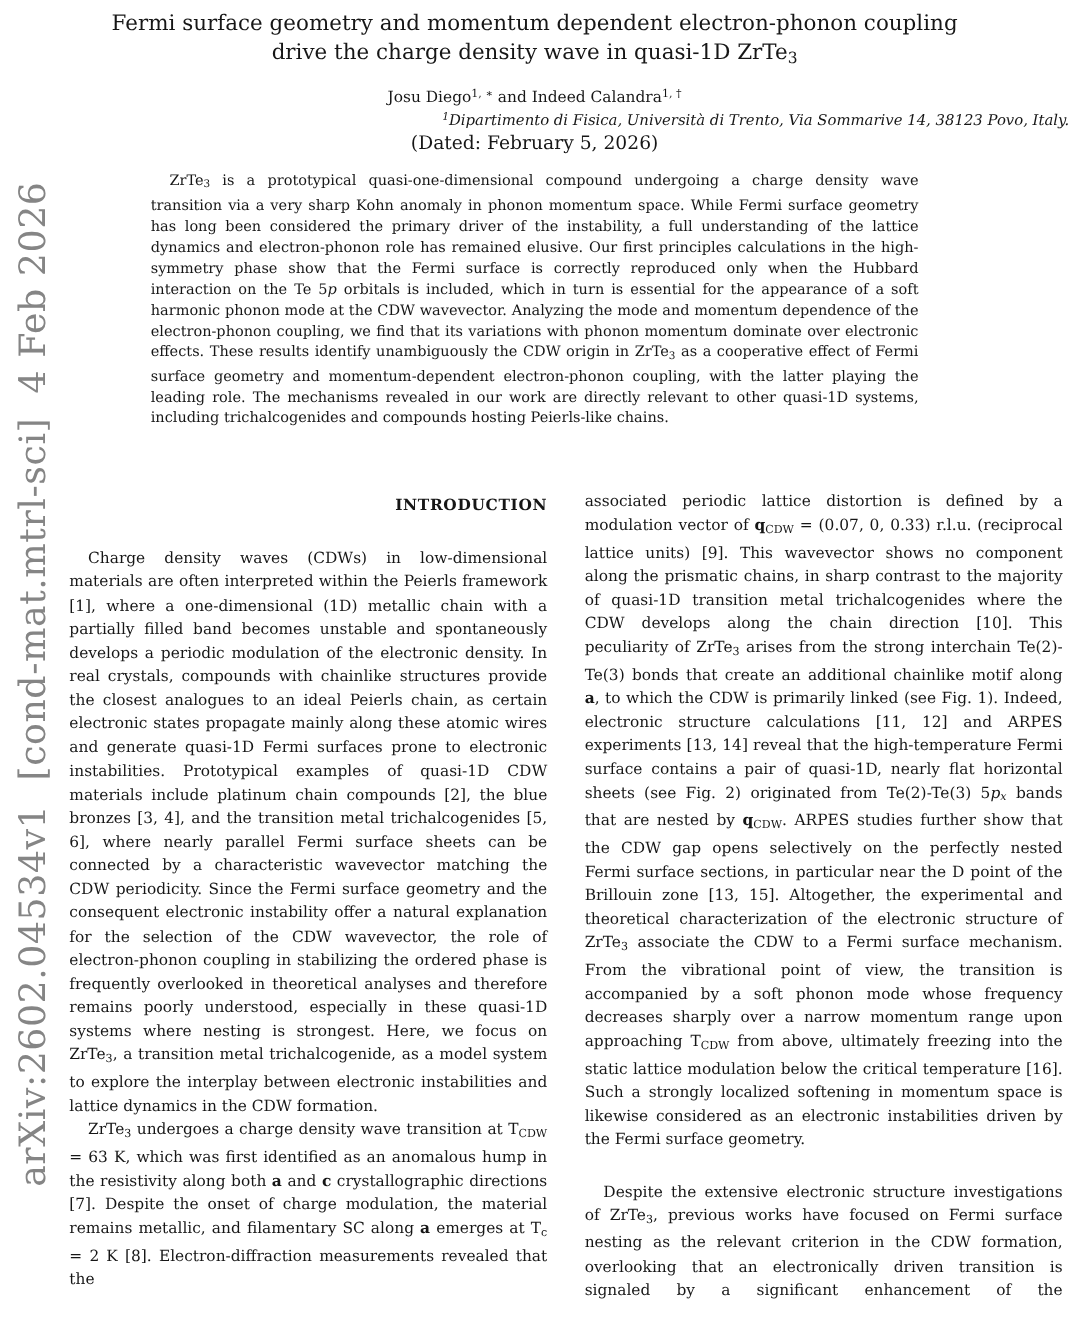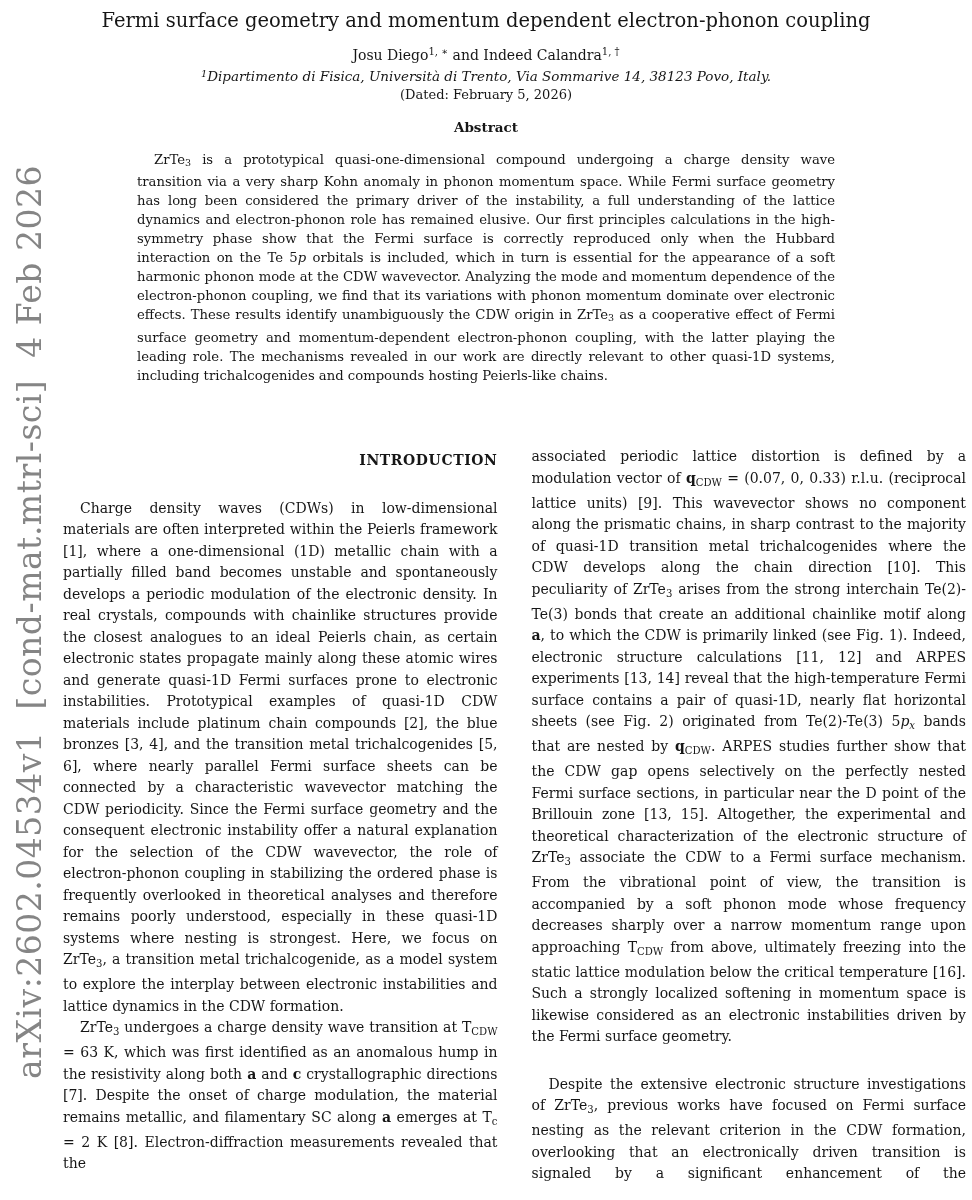--- a/index.html
+++ b/index.html
@@ -19,22 +19,22 @@
     transform:translate(-50%,-50%) rotate(-90deg);
     transform-origin:center center;
     font-size:33px;
     color:#858585;
     white-space:pre;
     letter-spacing:0.5px;
   }
   .header { text-align:center; padding-top:7px; }
   .title { font-size:19.5px; font-weight:normal; line-height:27px; }
   .authors { margin-top:12px; font-size:14px; }
-  .affiliation { margin-top:5px; font-size:13.5px; font-style:italic; }
-  .date { margin-top:3px; font-size:13px; }
+  .affiliation { margin-top:5px; font-size:13.5px; font-style:italic;text-align:right; }
+  .date { margin-top:3px; font-size:17px; }
   .abstract-heading { margin-top:17px; font-size:13.5px; font-weight:bold; }
   .abstract {
     width:722px;
     margin:15px auto 0 auto;
     text-align:justify;
     font-size:13.2px;
     line-height:19px;
   }
   .abstract p { margin:12px; }
   .columns {
@@ -70,25 +70,25 @@
 </head>
 <body>
 
 <div class="page">
 
   <div class="watermark">arXiv:2602.04534v1  [cond-mat.mtrl-sci]  4 Feb 2026</div>
 
   <div class="header">
     <div class="title">
       <div>Fermi surface geometry and momentum dependent electron-phonon coupling</div>
+      <div><span>drive the charge density wave in quasi-1D ZrTe</span><span class="sub">3</span></div>
     </div>
     <div class="authors"><span>Josu Diego</span><span class="sup">1, ∗</span><span> and Indeed Calandra</span><span class="sup">1, †</span></div>
     <div class="affiliation"><span class="sup">1</span><span>Dipartimento di Fisica, Università di Trento, Via Sommarive 14, 38123 Povo, Italy.</span></div>
     <div class="date">(Dated: February 5, 2026)</div>
-    <div class="abstract-heading">Abstract</div>
     <div class="abstract">
       <p class="indent"><span>ZrTe</span><span class="sub">3</span><span> is a prototypical quasi-one-dimensional compound undergoing a charge density wave transition via a very sharp Kohn anomaly in phonon momentum space. While Fermi surface geometry has long been considered the primary driver of the instability, a full understanding of the lattice dynamics and electron-phonon role has remained elusive. Our first principles calculations in the high-symmetry phase show that the Fermi surface is correctly reproduced only when the Hubbard interaction on the Te 5</span><span class="i">p</span><span> orbitals is included, which in turn is essential for the appearance of a soft harmonic phonon mode at the CDW wavevector. Analyzing the mode and momentum dependence of the electron-phonon coupling, we find that its variations with phonon momentum dominate over electronic effects. These results identify unambiguously the CDW origin in ZrTe</span><span class="sub">3</span><span> as a cooperative effect of Fermi surface geometry and momentum-dependent electron-phonon coupling, with the latter playing the leading role. The mechanisms revealed in our work are directly relevant to other quasi-1D systems, including trichalcogenides and compounds hosting Peierls-like chains.</span></p>
     </div>
   </div>
 
   <div class="columns">
     <div class="col">
       <div class="section-heading">INTRODUCTION</div>
       <p class="indent"><span>Charge density waves (CDWs) in low-dimensional materials are often interpreted within the Peierls framework [1], where a one-dimensional (1D) metallic chain with a partially filled band becomes unstable and spontaneously develops a periodic modulation of the electronic density. In real crystals, compounds with chainlike structures provide the closest analogues to an ideal Peierls chain, as certain electronic states propagate mainly along these atomic wires and generate quasi-1D Fermi surfaces prone to electronic instabilities. Prototypical examples of quasi-1D CDW materials include platinum chain compounds [2], the blue bronzes [3, 4], and the transition metal trichalcogenides [5, 6], where nearly parallel Fermi surface sheets can be connected by a characteristic wavevector matching the CDW periodicity. Since the Fermi surface geometry and the consequent electronic instability offer a natural explanation for the selection of the CDW wavevector, the role of electron-phonon coupling in stabilizing the ordered phase is frequently overlooked in theoretical analyses and therefore remains poorly understood, especially in these quasi-1D systems where nesting is strongest. Here, we focus on ZrTe</span><span class="sub">3</span><span>, a transition metal trichalcogenide, as a model system to explore the interplay between electronic instabilities and lattice dynamics in the CDW formation.</span></p>
       <p class="indent cut"><span>ZrTe</span><span class="sub">3</span><span> undergoes a charge density wave transition at T</span><span class="sub">CDW</span><span> = 63 K, which was first identified as an anomalous hump in the resistivity along both </span><span class="b">a</span><span> and </span><span class="b">c</span><span> crystallographic directions [7]. Despite the onset of charge modulation, the material remains metallic, and filamentary SC along </span><span class="b">a</span><span> emerges at T</span><span class="sub">c</span><span> = 2 K [8]. Electron-diffraction measurements revealed that the</span></p>

